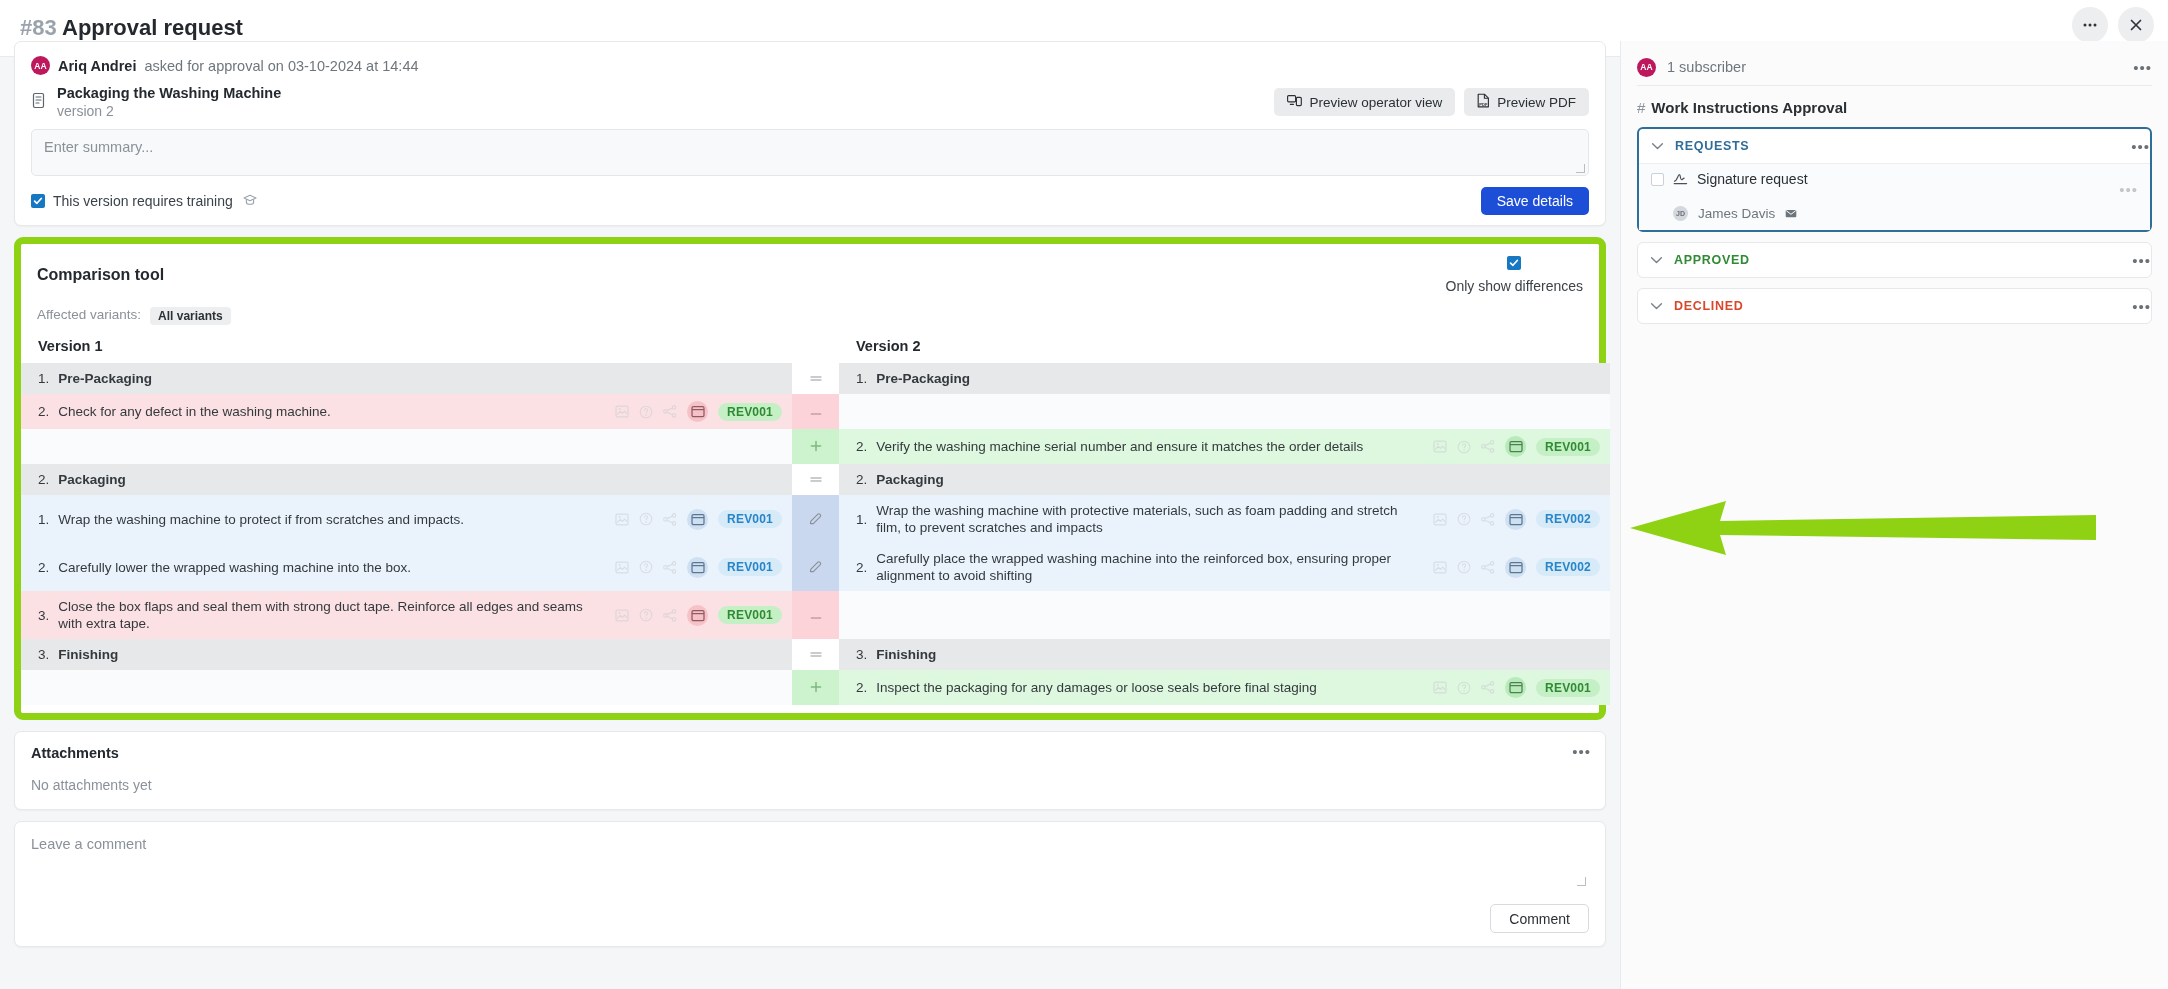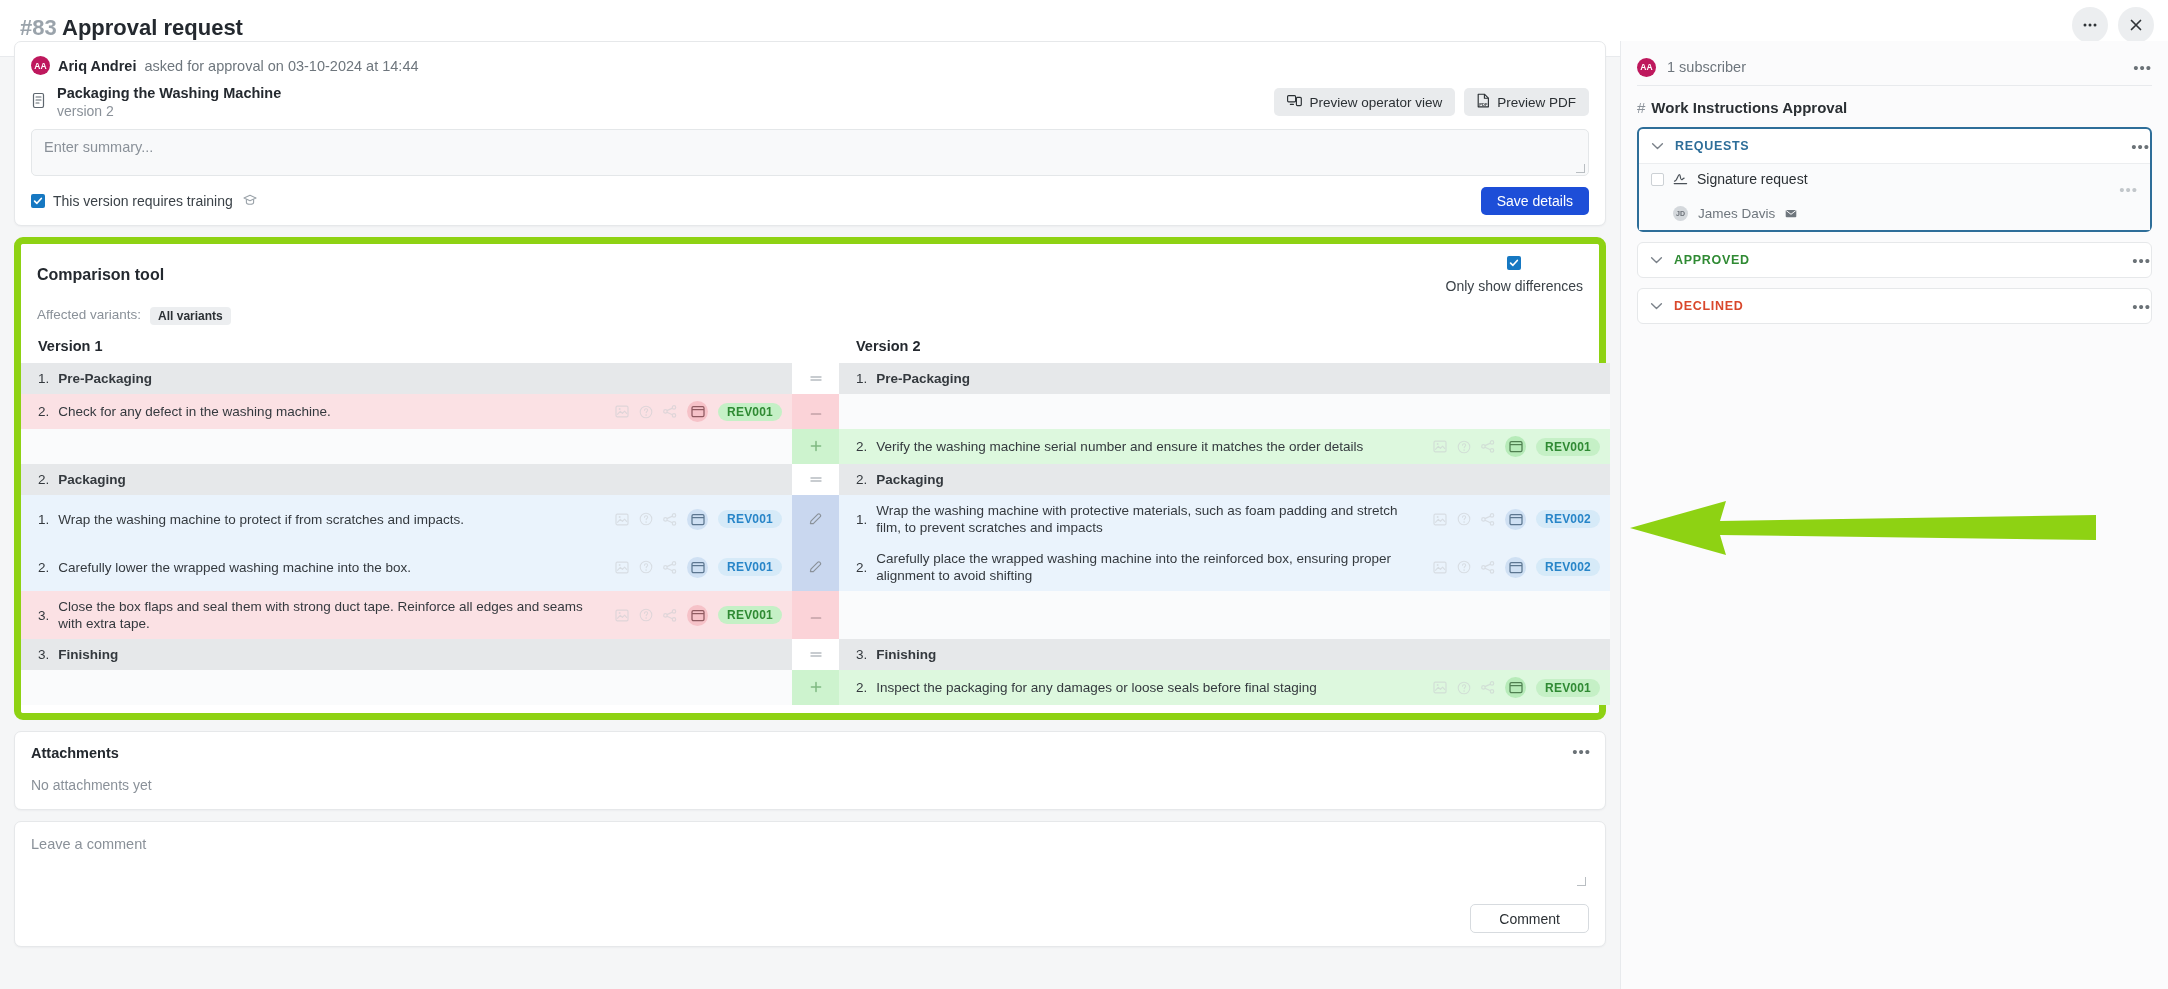--- a/index.html
+++ b/index.html
@@ -146,21 +146,21 @@
   }
 
   
   .cmt-card { padding: 14px 16px 13px 16px; }
   .cmt-box {
     position: relative; height: 52px; font-size: 14.5px; color: #8a9199;
   }
   .cmt-foot { display: flex; justify-content: flex-end; margin-top: 16px; }
   .cmt-btn {
     background: #ffffff; border: 1px solid #d7dbdf; border-radius: 5px;
-    height: 29px; padding: 0 28px; font-size: 14px; color: #2b3034;
+    height: 29px; padding: 0 18px; font-size: 14px; color: #2b3034;
     font-family: inherit; cursor: pointer;
   }
 
   
   .side {
     position: absolute; top: 41px; right: 0; width: 548px; height: 948px;
     background: #fbfbfc; border-left: 1px solid #e8eaed; padding: 8px 16px 0 16px;
   }
   .sub-row { display: flex; align-items: center; gap: 11px; height: 36px; position: relative; }
   .sub-text { font-size: 14.5px; color: #6e767d; }

